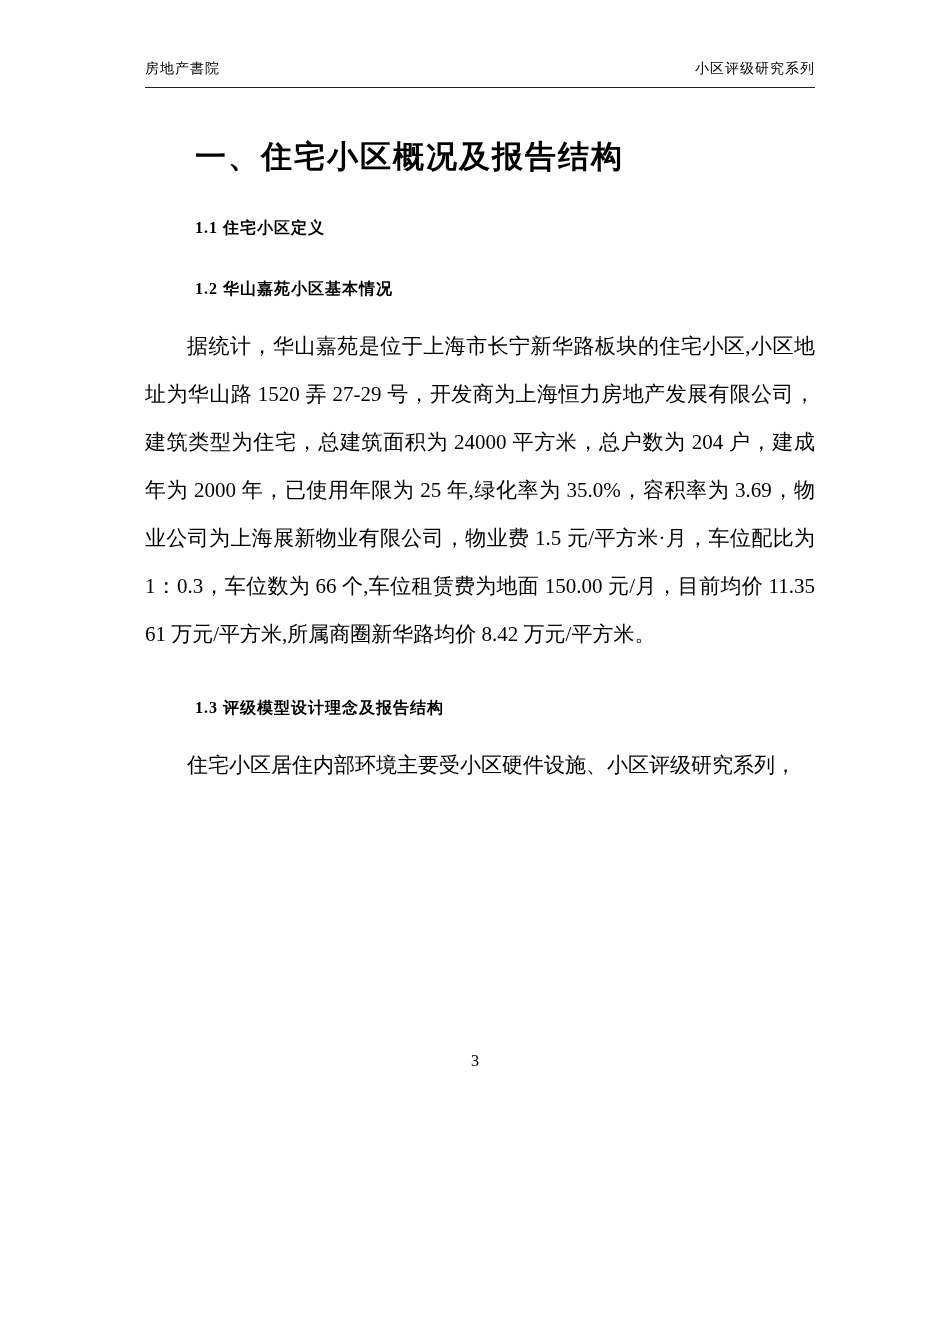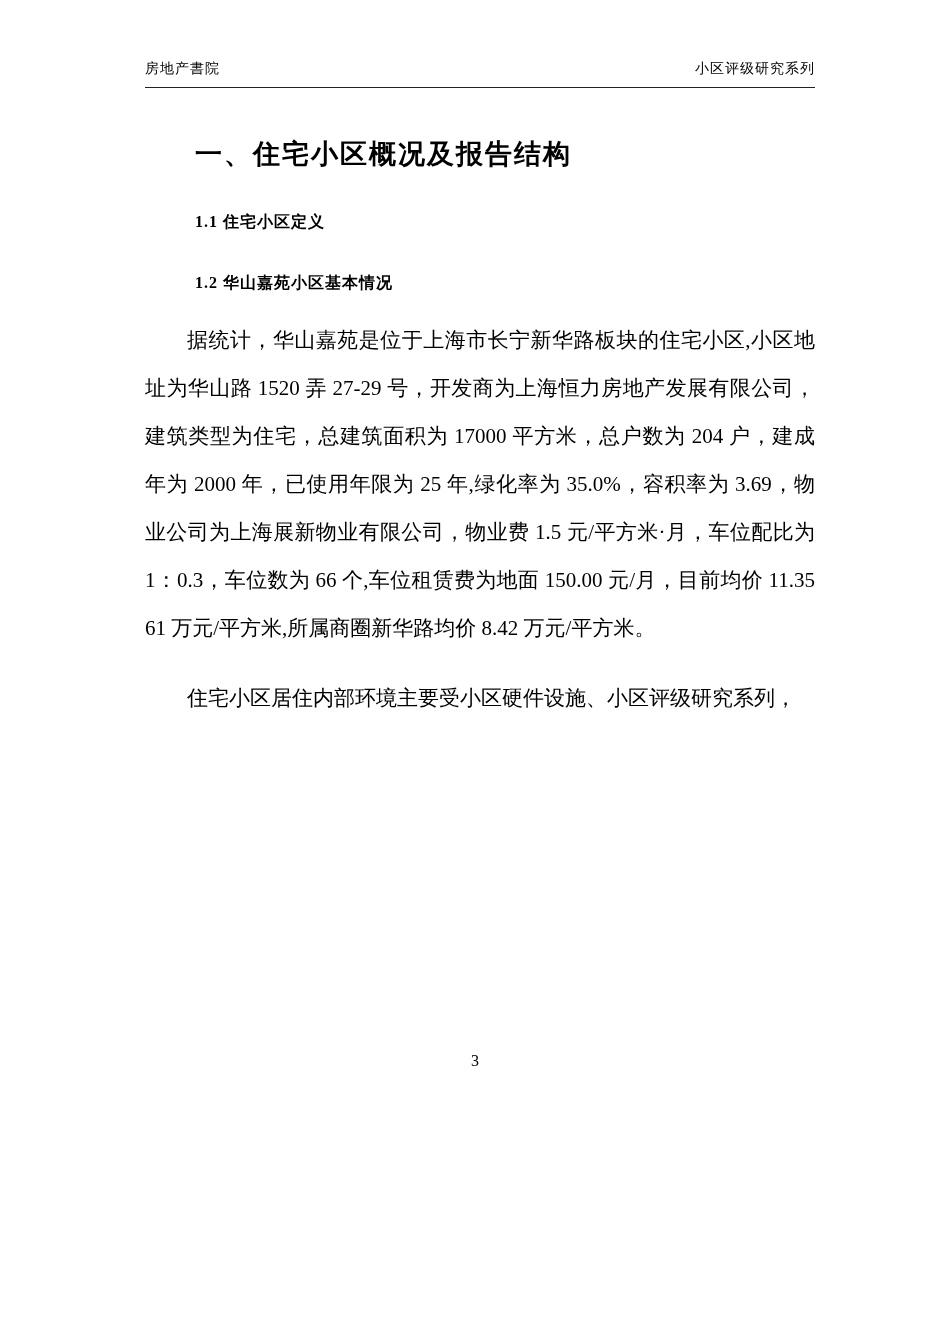--- a/index.html
+++ b/index.html
@@ -22,21 +22,21 @@
   .doc-header {
     display: flex;
     justify-content: space-between;
     align-items: flex-end;
     font-size: 14px;
     letter-spacing: 1px;
     padding-bottom: 9px;
     border-bottom: 1.5px solid #222222;
   }
   .doc-title {
-    font-size: 27px;
+    font-size: 31px;
     font-weight: bold;
     letter-spacing: 2px;
     margin: 48px 0 0 50px;
   }
   .section-heading {
     font-size: 16px;
     font-weight: bold;
     letter-spacing: 1px;
     margin: 40px 0 0 50px;
   }
@@ -68,22 +68,23 @@
   </div>
 
   <h1 class="doc-title">一、住宅小区概况及报告结构</h1>
 
   <div>
     <h2 class="section-heading">1.1 住宅小区定义</h2>
   </div>
 
   <div>
     <h2 class="section-heading">1.2 华山嘉苑小区基本情况</h2>
-    <p class="para">据统计，华山嘉苑是位于上海市长宁新华路板块的住宅小区,小区地址为华山路 1520 弄 27-29 号，开发商为上海恒力房地产发展有限公司，建筑类型为住宅，总建筑面积为 17000 平方米，总户数为 204 户，建成年为 2000 年，已使用年限为 25 年,绿化率为 35.0%，容积率为 3.69，物业公司为上海展新物业有限公司，物业费 1.5 元/平方米·月，车位配比为 1：0.3，车位数为 66 个,车位租赁费为地面 150.00 元/月，目前均价 11.3561 万元/平方米,所属商圈新华路均价 8.42 万元/平方米。</p>
+    <p class="para">据统计，华山嘉苑是位于上海市长宁新华路板块的住宅小区,小区地址为华山路 1520 弄 27-29 号，开发商为上海恒力房地产发展有限公司，建筑类型为住宅，总建筑面积为 24000 平方米，总户数为 204 户，建成年为 2000 年，已使用年限为 25 年,绿化率为 35.0%，容积率为 3.69，物业公司为上海展新物业有限公司，物业费 1.5 元/平方米·月，车位配比为 1：0.3，车位数为 66 个,车位租赁费为地面 150.00 元/月，目前均价 11.3561 万元/平方米,所属商圈新华路均价 8.42 万元/平方米。</p>
   </div>
 
   <div>
+    <h2 class="section-heading">1.3 评级模型设计理念及报告结构</h2>
     <p class="para">住宅小区居住内部环境主要受小区硬件设施、小区评级研究系列，</p>
   </div>
 
   <div class="page-number">3</div>
 
 </div>
 
 </body></html>

